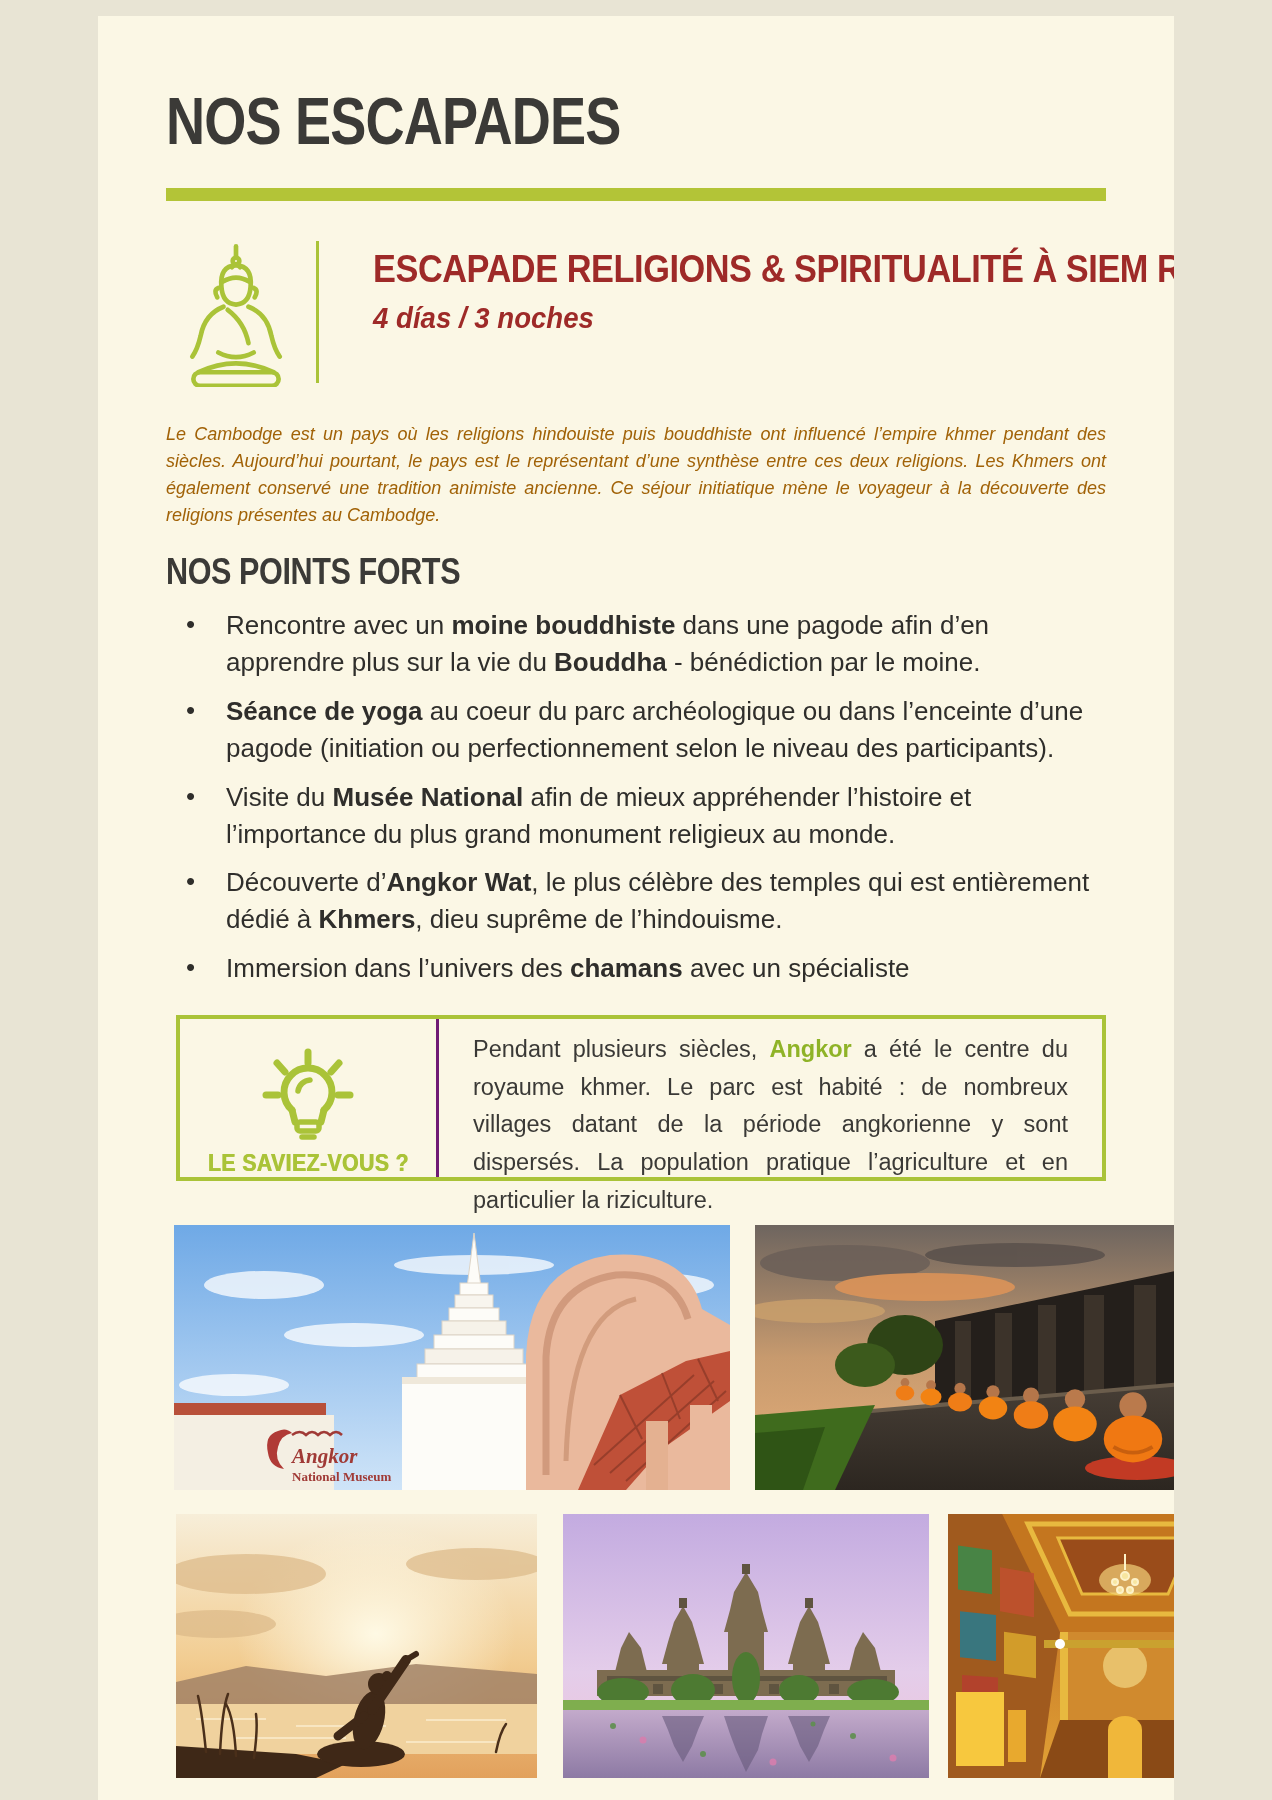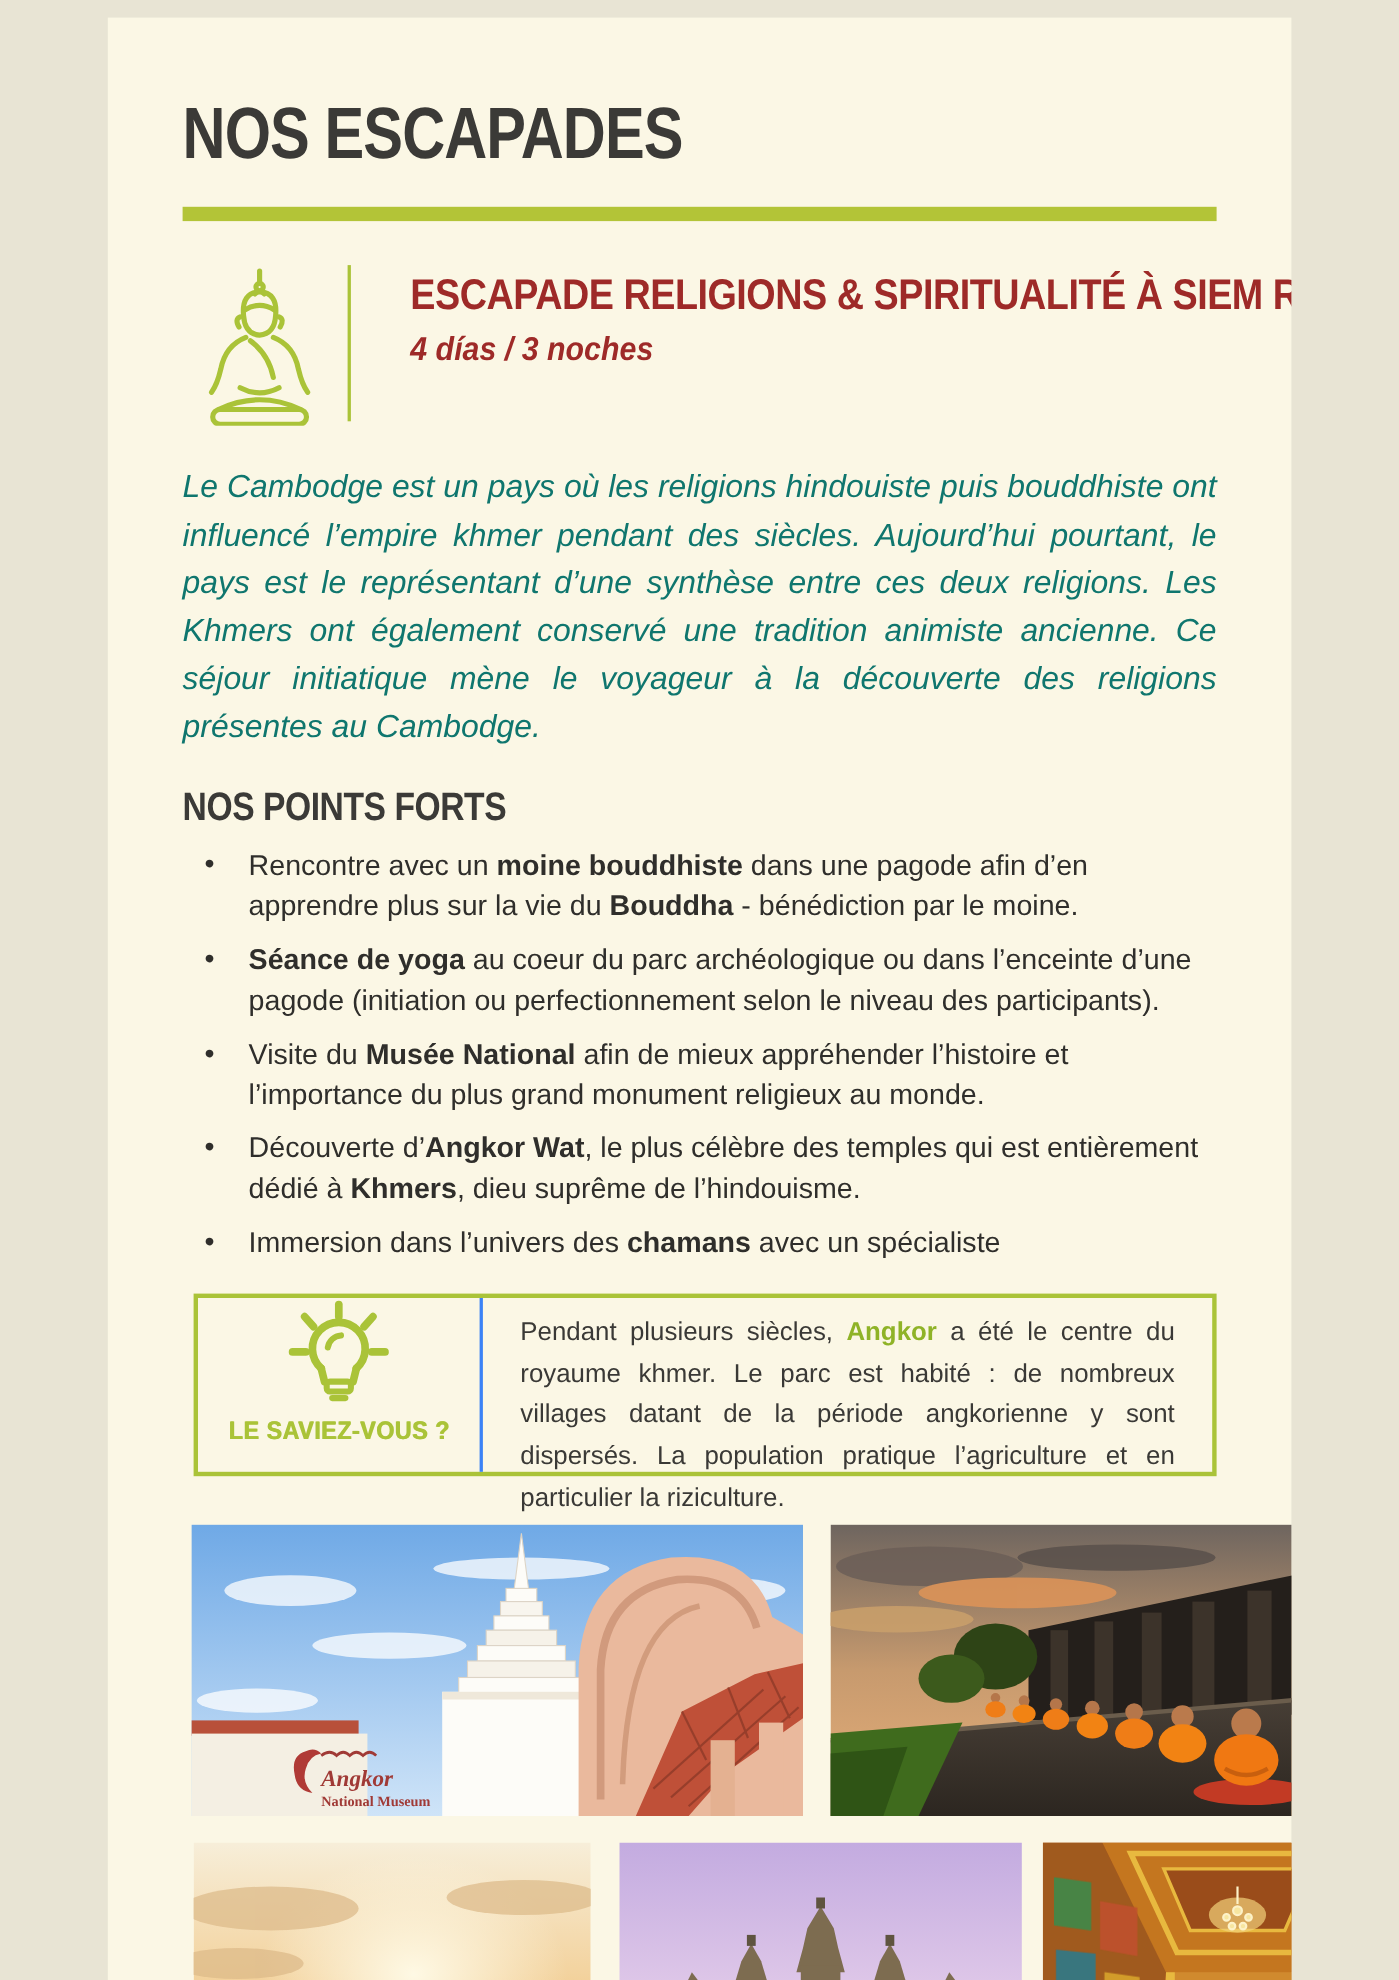--- a/index.html
+++ b/index.html
@@ -18,36 +18,36 @@
   .buddha-box{width:104px;margin-left:18px;flex:0 0 auto;}
   .hdr-divider{width:3px;height:142px;background:#aac338;margin-left:28px;flex:0 0 auto;}
   .hdr-text{margin-left:54px;padding-top:6px;}
   .h2wrap{transform:scaleX(.88);transform-origin:0 50%;white-space:nowrap;}
   .tour-title{font-size:39px;font-weight:700;color:#9e2a28;letter-spacing:-.5px;}
   .tour-code{font-size:31px;font-weight:600;color:#9e2a28;letter-spacing:-.5px;}
   .tour-duration{margin-top:10px;font-size:30px;font-style:italic;font-weight:600;color:#9e2a28;
         transform:scaleX(.92);transform-origin:0 50%;}
 
   
-  .intro{margin-top:30px;font-size:29px;font-style:italic;line-height:1.5;text-align:justify;color:#0f766e;}
+  .intro{margin-top:30px;font-size:18px;font-style:italic;line-height:1.5;text-align:justify;color:#a16207;}
 
   
   .h3wrap{margin-top:22px;}
   .h3wrap .scale{display:inline-block;transform:scaleX(.85);transform-origin:0 50%;
         font-size:36px;font-weight:700;color:#3b3a37;letter-spacing:-.5px;}
   ul.points{list-style:none;margin:14px 0 0;padding:0;}
   ul.points li{position:relative;padding-left:60px;margin-bottom:12px;
         font-size:26px;line-height:1.42;color:#2f2e2b;}
   ul.points li::before{content:"•";position:absolute;left:20px;top:-1px;font-size:26px;color:#2f2e2b;}
   .b{font-weight:700;}
 
   
   .know-box{display:flex;margin-top:28px;margin-left:10px;border:4px solid #aac338;height:158px;}
-  .know-left{flex:0 0 256px;border-right:3px solid #3b82f6;display:flex;flex-direction:column;
-        align-items:center;justify-content:space-between;padding-bottom:24px;}
+  .know-left{flex:0 0 256px;border-right:3px solid #701a75;display:flex;flex-direction:column;
+        align-items:center;justify-content:flex-end;padding-bottom:0;}
   .know-label{color:#aac338;font-weight:700;font-size:23px;letter-spacing:.5px;
         text-shadow:.8px 0 0 #aac338;transform:scaleX(.92);}
   .know-text{flex:1;padding:12px 34px 0 34px;font-size:23.5px;line-height:1.6;text-align:justify;color:#3a3936;}
   .gb{color:#8fb327;font-weight:700;}
 
   
   .row1{display:flex;margin-top:44px;margin-left:8px;gap:25px;}
   .row2{display:flex;margin-top:24px;margin-left:10px;gap:19px;}
   .row2 .g3{margin-left:7px;}
   figure{margin:0;line-height:0;}

